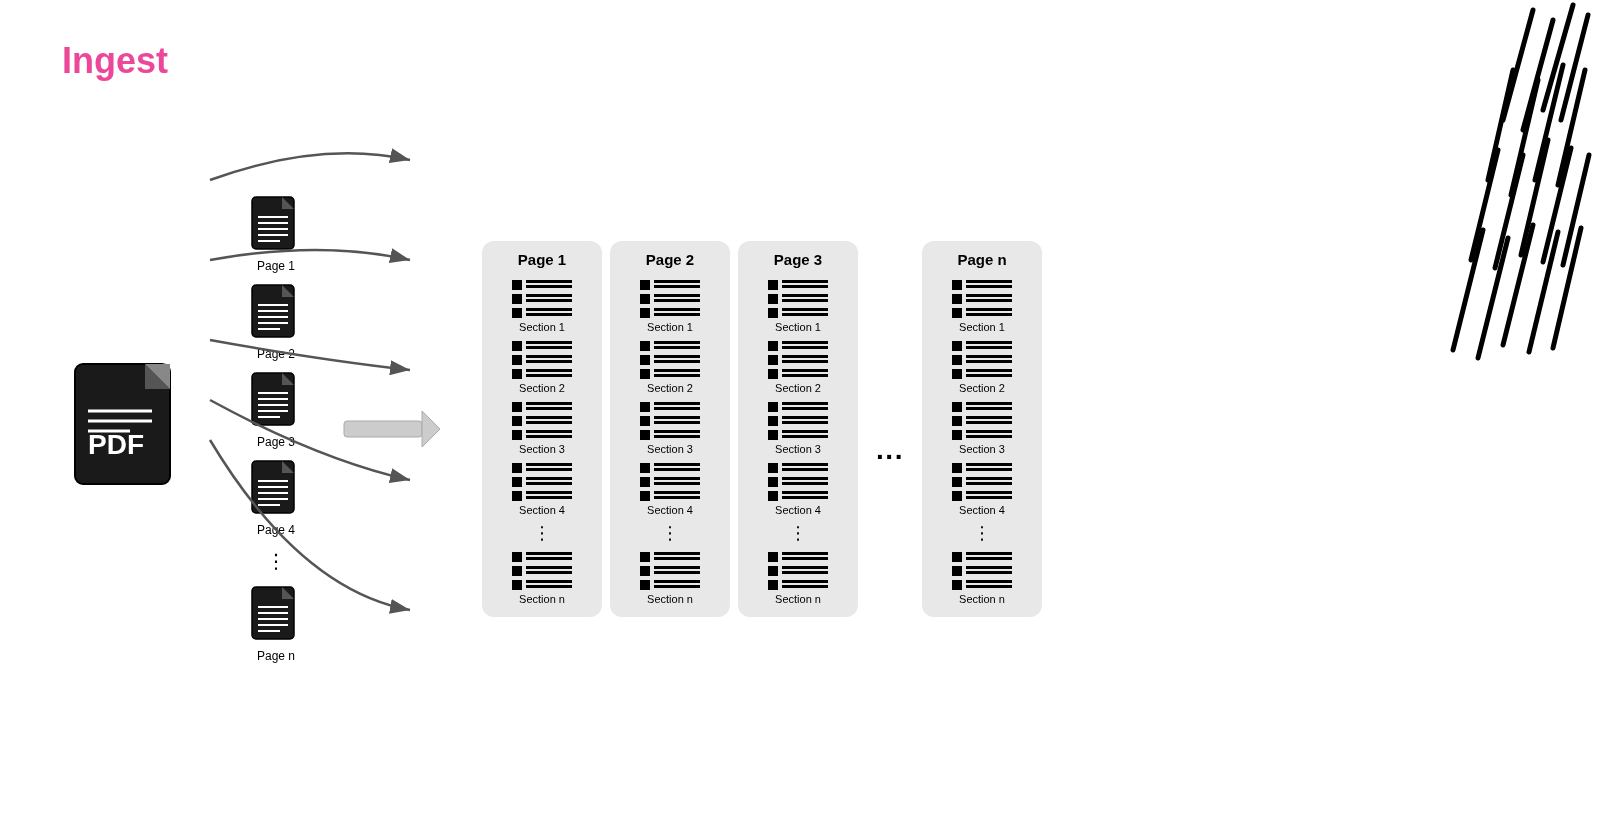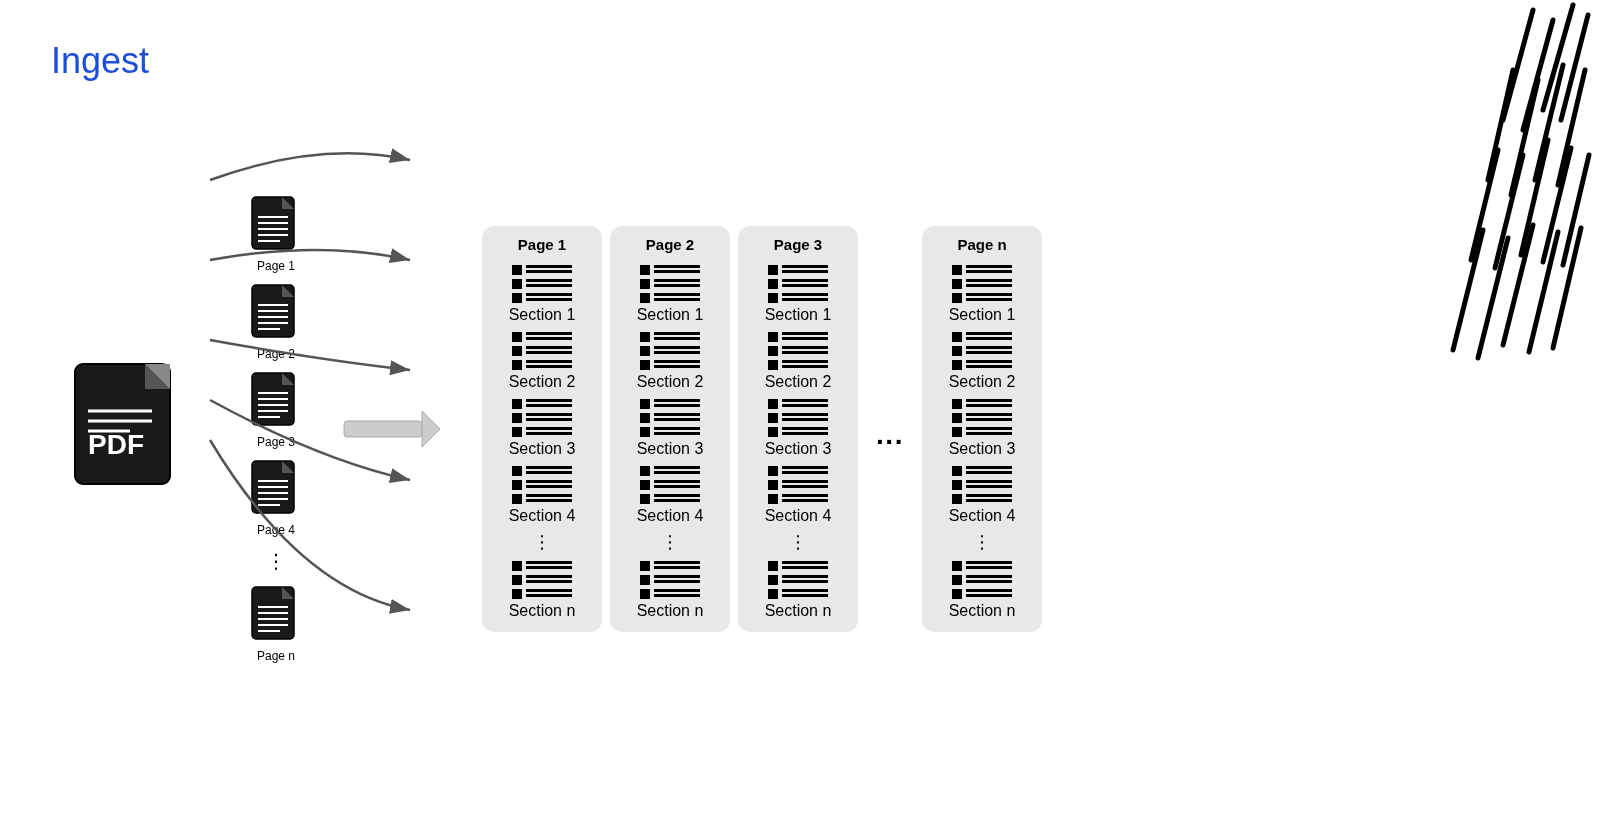--- a/index.html
+++ b/index.html
@@ -18,24 +18,24 @@
       display: flex;
       align-items: center;
       padding: 20px 40px;
       position: relative;
     }
 
     
     .title {
       position: absolute;
       top: 40px;
-      left: 51px;
+      left: 62px;
       font-size: 36px;
-      font-weight: 400;
-      color: #1d4ed8;
+      font-weight: 700;
+      color: #ec4899;
     }
 
     
     .pdf-section {
       display: flex;
       flex-direction: column;
       align-items: center;
       margin-top: 30px;
       margin-left: 30px;
       text-align: center;
@@ -127,21 +127,21 @@
       align-items: center;
       margin: 2px 0;
     }
 
     .section-icon {
       width: 64px;
       height: 42px;
     }
 
     .section-label {
-      font-size: 16px;
+      font-size: 11px;
       color: #000;
       margin-top: 1px;
       text-align: center;
     }
 
     .col-dots {
       font-size: 18px;
       color: #000;
       margin: 4px 0;
       line-height: 1;

